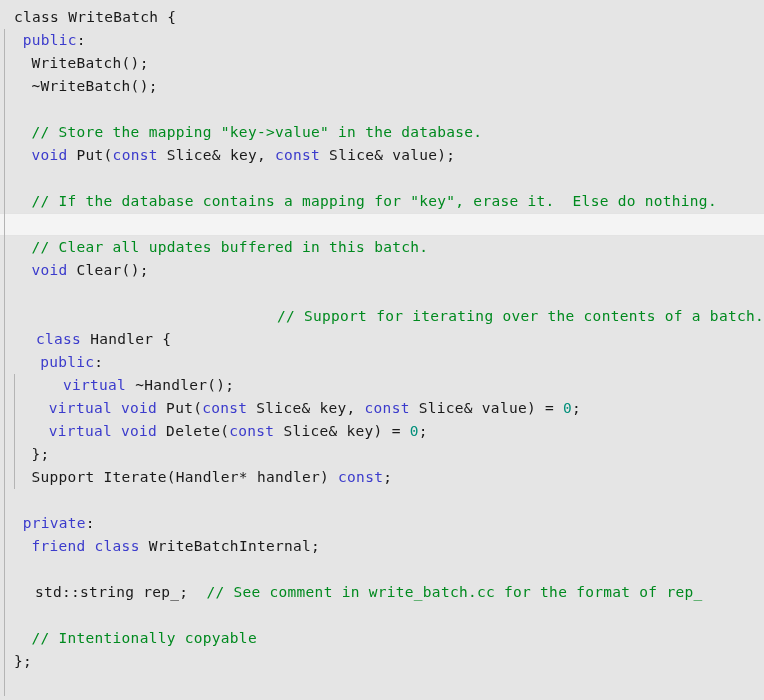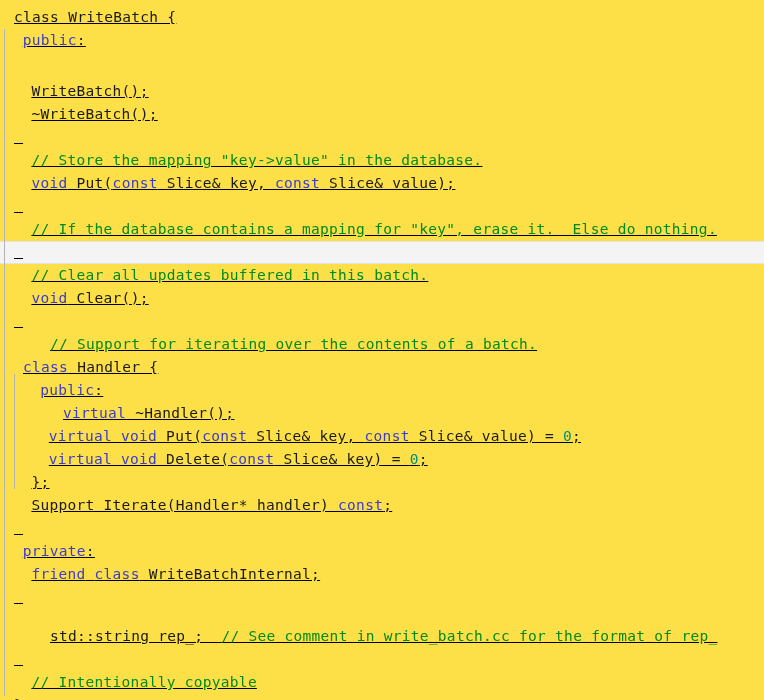--- a/index.html
+++ b/index.html
@@ -11,22 +11,21 @@
     width: 764px;
     height: 700px;
     overflow: hidden;
     font-family: "DejaVu Sans Mono", "Liberation Mono", monospace;
   }
 
   #code-viewer {
     position: relative;
     width: 764px;
     height: 700px;
-    background: #fde047;
-    text-decoration: underline;
+    background: #e5e5e5;
   }
 
   
   .indent-guide {
     position: absolute;
     width: 1px;
     background: #b4b4b4;
     pointer-events: none;
   }
   .indent-guide.g1 { left: 4px; }
@@ -70,43 +69,43 @@
   .tok-num     { color: #008f7a; }
   .tok-plain   { color: #1a1a1a; }
 </style>
 </head>
 <body>
 
 <div id="code-viewer">
   <div class="code-lines">
       <div class="code-line"><span class="ln-text" style="padding-left: 14px;"><span class="tok-plain">class</span><span class="tok-plain"> WriteBatch {</span></span></div>
       <div class="code-line"><span class="ln-text" style="padding-left: 22.71px;"><span class="tok-kw">public</span><span class="tok-plain">:</span></span></div>
-      <div class="code-line"><span class="ln-text" style="padding-left: 31.42px; margin-top: 28px;"><span class="tok-plain">WriteBatch();</span></span></div>
+      <div class="code-line"><span class="ln-text" style="padding-left: 31.42px;"><span class="tok-plain">WriteBatch();</span></span></div>
       <div class="code-line"><span class="ln-text" style="padding-left: 31.42px;"><span class="tok-plain">~WriteBatch();</span></span></div>
       <div class="code-line"><span class="ln-text" style="padding-left: 14px;">&nbsp;</span></div>
       <div class="code-line"><span class="ln-text" style="padding-left: 31.42px;"><span class="tok-comment">// Store the mapping "key-&gt;value" in the database.</span></span></div>
       <div class="code-line"><span class="ln-text" style="padding-left: 31.42px;"><span class="tok-kw">void</span><span class="tok-plain"> Put(</span><span class="tok-kw">const</span><span class="tok-plain"> Slice&amp; key, </span><span class="tok-kw">const</span><span class="tok-plain"> Slice&amp; value);</span></span></div>
       <div class="code-line"><span class="ln-text" style="padding-left: 14px;">&nbsp;</span></div>
       <div class="code-line"><span class="ln-text" style="padding-left: 31.42px;"><span class="tok-comment">// If the database contains a mapping for "key", erase it.  Else do nothing.</span></span></div>
       <div class="code-line highlight"><span class="ln-text" style="padding-left: 14px;">&nbsp;</span></div>
       <div class="code-line"><span class="ln-text" style="padding-left: 31.42px;"><span class="tok-comment">// Clear all updates buffered in this batch.</span></span></div>
       <div class="code-line"><span class="ln-text" style="padding-left: 31.42px;"><span class="tok-kw">void</span><span class="tok-plain"> Clear();</span></span></div>
       <div class="code-line"><span class="ln-text" style="padding-left: 14px;">&nbsp;</span></div>
-      <div class="code-line"><span class="ln-text" style="padding-left: 50px;"><span class="tok-comment">// Support for iterating over the contents of a batch.</span></span></div>
-      <div class="code-line"><span class="ln-text" style="padding-left: 23px;"><span class="tok-kw">class</span><span class="tok-plain"> Handler {</span></span></div>
+      <div class="code-line"><span class="ln-text" style="padding-left: 27px; text-align: right;"><span class="tok-comment">// Support for iterating over the contents of a batch.</span></span></div>
+      <div class="code-line"><span class="ln-text" style="padding-left: 36px;"><span class="tok-kw">class</span><span class="tok-plain"> Handler {</span></span></div>
       <div class="code-line"><span class="ln-text" style="padding-left: 40.13px;"><span class="tok-kw">public</span><span class="tok-plain">:</span></span></div>
       <div class="code-line"><span class="ln-text" style="padding-left: 63px;"><span class="tok-kw">virtual</span><span class="tok-plain"> ~Handler();</span></span></div>
       <div class="code-line"><span class="ln-text" style="padding-left: 48.84px;"><span class="tok-kw">virtual</span><span class="tok-plain"> </span><span class="tok-kw">void</span><span class="tok-plain"> Put(</span><span class="tok-kw">const</span><span class="tok-plain"> Slice&amp; key, </span><span class="tok-kw">const</span><span class="tok-plain"> Slice&amp; value) = </span><span class="tok-num">0</span><span class="tok-plain">;</span></span></div>
       <div class="code-line"><span class="ln-text" style="padding-left: 48.84px;"><span class="tok-kw">virtual</span><span class="tok-plain"> </span><span class="tok-kw">void</span><span class="tok-plain"> Delete(</span><span class="tok-kw">const</span><span class="tok-plain"> Slice&amp; key) = </span><span class="tok-num">0</span><span class="tok-plain">;</span></span></div>
       <div class="code-line"><span class="ln-text" style="padding-left: 31.42px;"><span class="tok-plain">};</span></span></div>
       <div class="code-line"><span class="ln-text" style="padding-left: 31.42px;"><span class="tok-plain">Support Iterate(Handler* handler) </span><span class="tok-kw">const</span><span class="tok-plain">;</span></span></div>
       <div class="code-line"><span class="ln-text" style="padding-left: 14px;">&nbsp;</span></div>
       <div class="code-line"><span class="ln-text" style="padding-left: 22.71px;"><span class="tok-kw">private</span><span class="tok-plain">:</span></span></div>
       <div class="code-line"><span class="ln-text" style="padding-left: 31.42px;"><span class="tok-kw">friend</span><span class="tok-plain"> </span><span class="tok-kw">class</span><span class="tok-plain"> WriteBatchInternal;</span></span></div>
       <div class="code-line"><span class="ln-text" style="padding-left: 14px;">&nbsp;</span></div>
-      <div class="code-line"><span class="ln-text" style="padding-left: 50px; margin-top: 16px;"><span class="tok-plain">std::string rep_;  </span><span class="tok-comment">// See comment in write_batch.cc for the format of rep_</span></span></div>
+      <div class="code-line"><span class="ln-text" style="padding-left: 35px;"><span class="tok-plain">std::string rep_;  </span><span class="tok-comment">// See comment in write_batch.cc for the format of rep_</span></span></div>
       <div class="code-line"><span class="ln-text" style="padding-left: 14px;">&nbsp;</span></div>
       <div class="code-line"><span class="ln-text" style="padding-left: 31.42px;"><span class="tok-comment">// Intentionally copyable</span></span></div>
       <div class="code-line"><span class="ln-text" style="padding-left: 14px;"><span class="tok-plain">};</span></span></div>
     </div>
 <div class="indent-guide g1" style="top: 29px; height: 667px;"></div>
     <div class="indent-guide g2" style="top: 374px; height: 115px;"></div>
   </div>
 
 </body></html>

